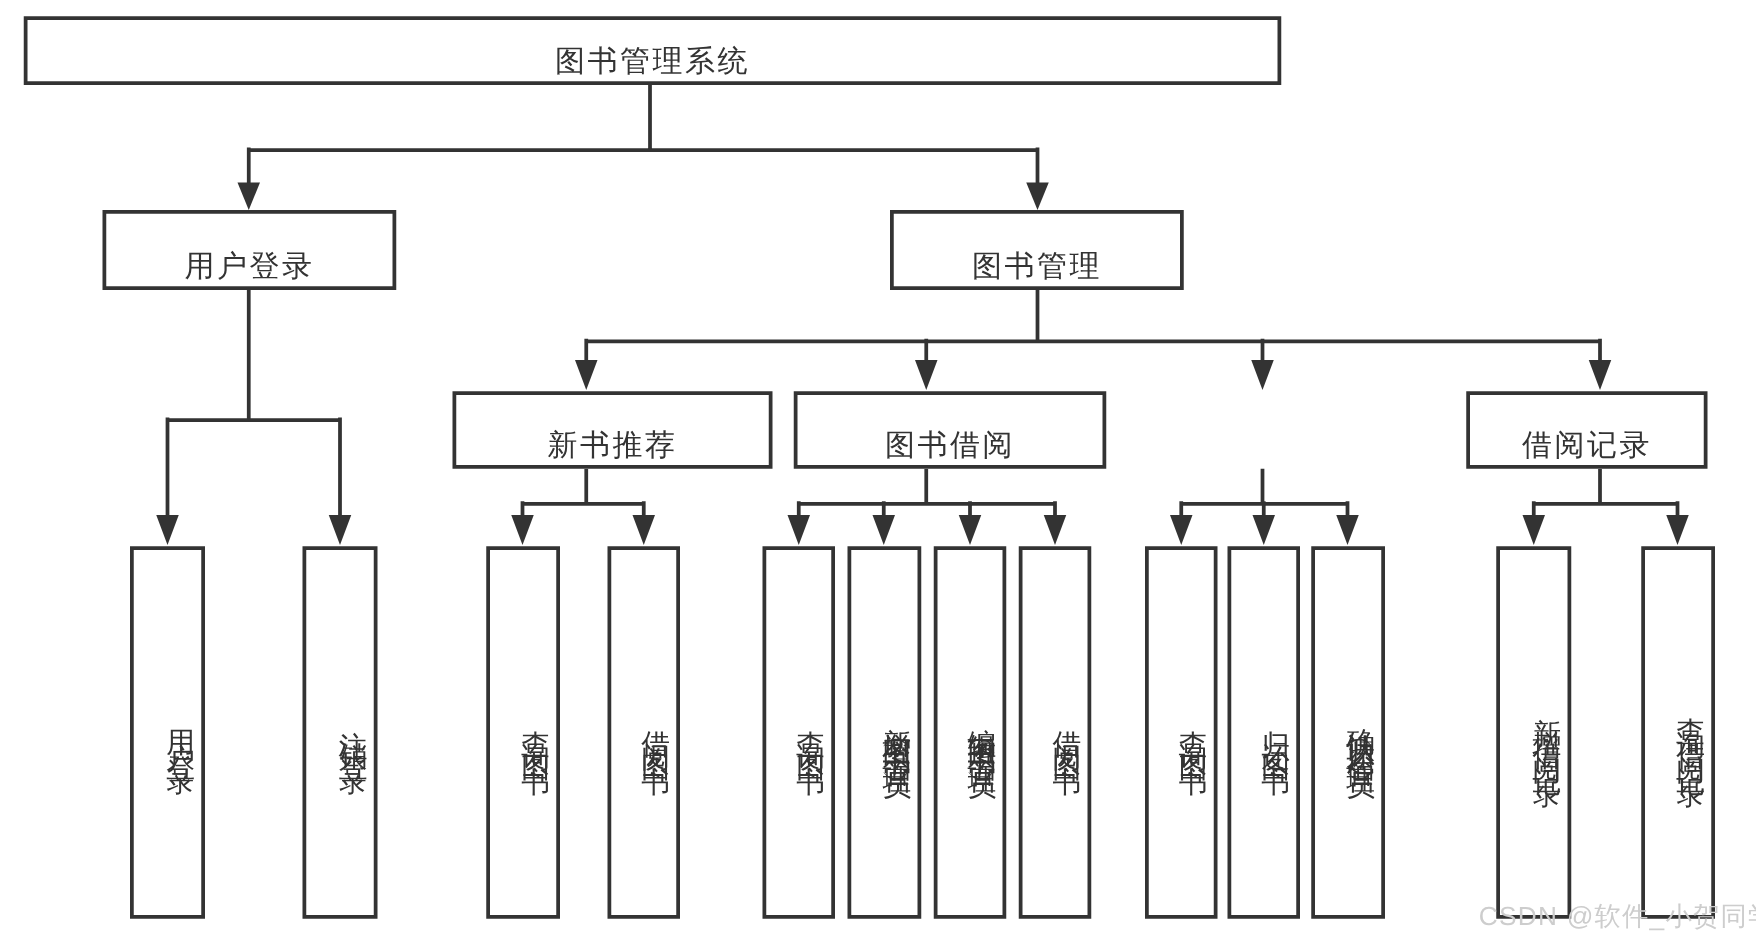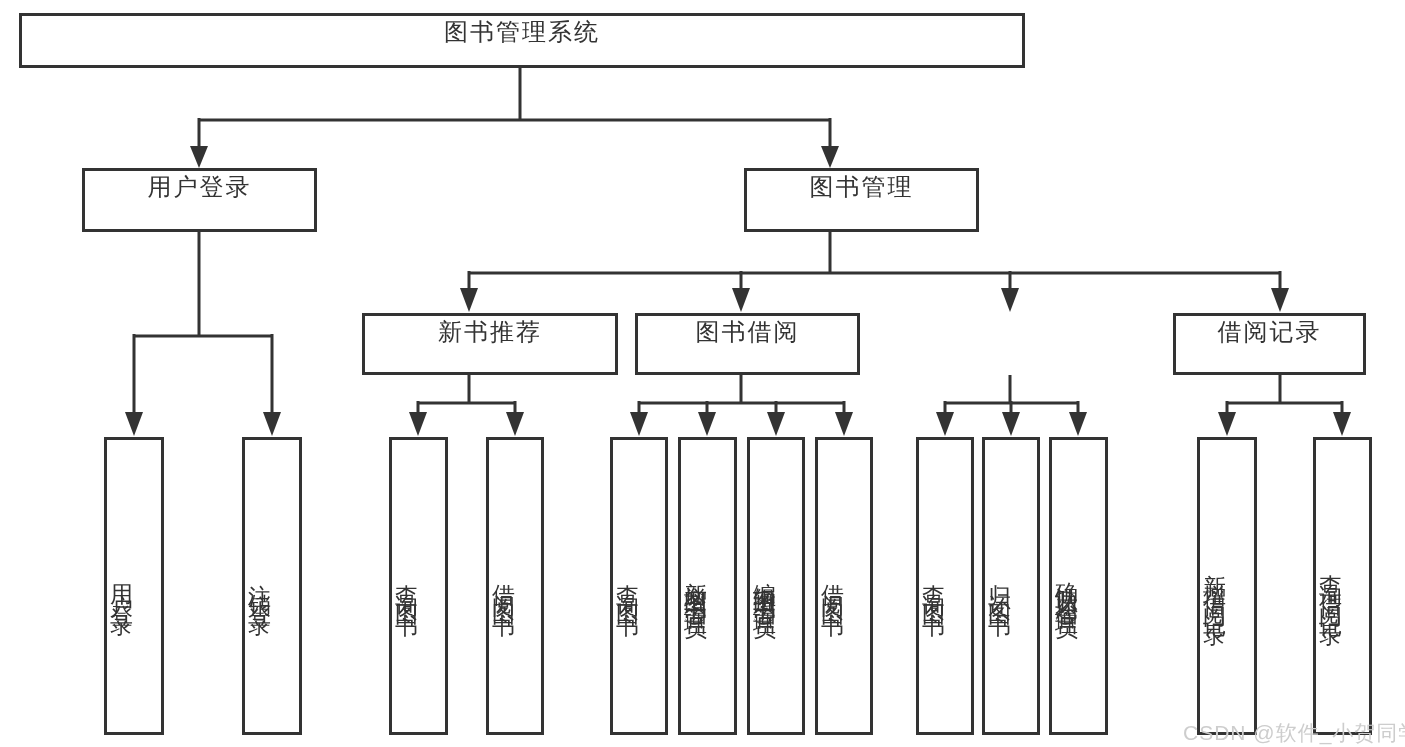--- a/index.html
+++ b/index.html
@@ -3,28 +3,28 @@
 <meta charset="utf-8">
 <style>
   html,body { margin:0; padding:0; background:#fff; }
   .canvas {
     position:relative; width:1405px; height:747px; background:#ffffff;
     font-family:"Liberation Sans", sans-serif; color:#333333; overflow:hidden;
   }
   svg.connectors { position:absolute; left:0; top:0; z-index:1; }
   .box {
     position:absolute; border:3px solid #333333; background:#ffffff;
-    display:flex; align-items:flex-start; justify-content:center;
+    display:flex; align-items:flex-end; justify-content:center;
     box-sizing:border-box; z-index:2;
   }
   .h   { font-size:24px; letter-spacing:2px; }
   .root { left:19px;  top:13px;  width:1006px; height:55px; }
   .lvl2 { top:168px; height:64px; width:235px; }
   .lvl2.user { left:82px; }
-  .lvl2.mgmt { left:744px; }
+  .lvl2.mgmt { left:712px; }
   .lvl3 { top:313px; height:62px; }
   .leaf {
     top:437px; height:298px;
     writing-mode:vertical-lr; text-orientation:mixed;
     font-size:23px; letter-spacing:10px;
   }
   .leaf.long { letter-spacing:5px; }
   .watermark {
     position:absolute; left:1183px; top:719px; z-index:5;
     font-size:21px; color:#cdcdcd; letter-spacing:1px; white-space:nowrap;
@@ -86,21 +86,21 @@
   <div class="box lvl2 user h">
     <span>用户登录</span>
   </div>
   <div class="box lvl2 mgmt h">
     <span>图书管理</span>
   </div>
 
   <div class="box lvl3 h" style="left:362px;width:256px;">
     <span>新书推荐</span>
   </div>
-  <div class="box lvl3 h" style="left:635px;width:225px;">
+  <div class="box lvl3 h" style="left:635px;width:250px;">
     <span>图书借阅</span>
   </div>
   <div class="box lvl3 h" style="left:1173px;width:193px;">
     <span>借阅记录</span>
   </div>
 
   <div class="box leaf" style="left:104px;width:60px;">
     <span>用户登录</span>
   </div>
   <div class="box leaf" style="left:242px;width:60px;">

